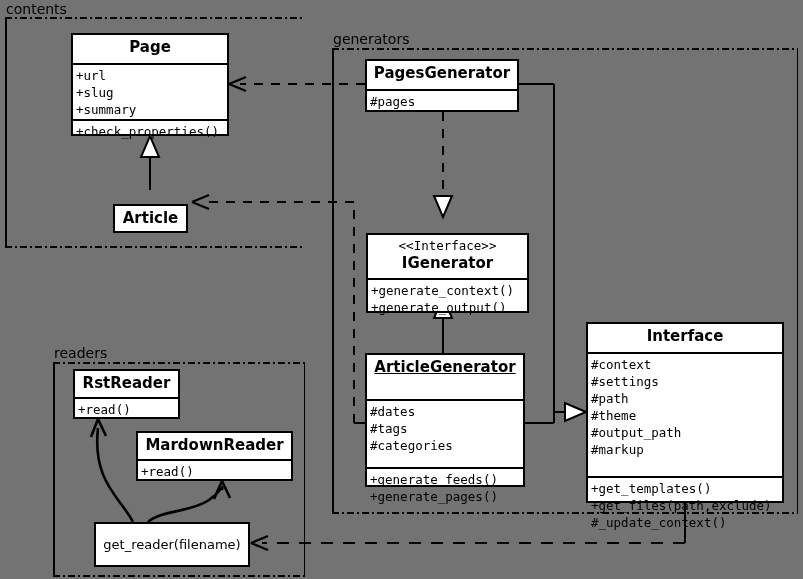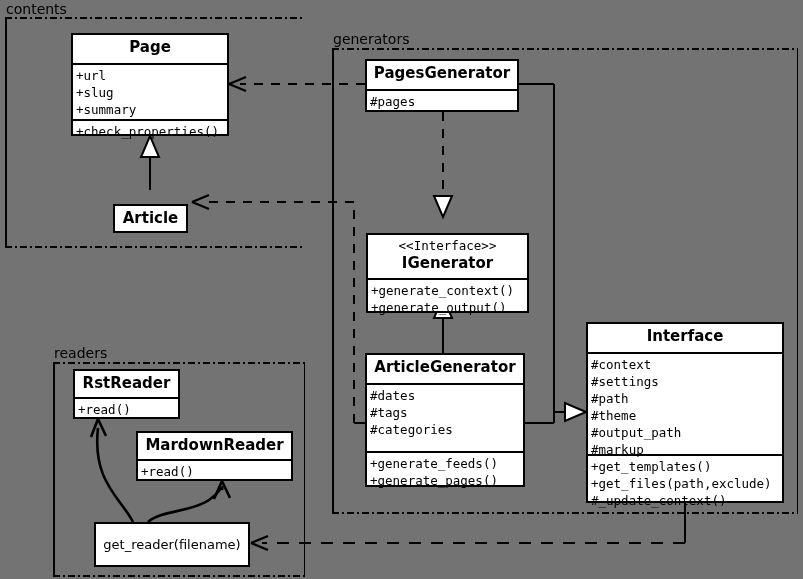--- a/index.html
+++ b/index.html
@@ -135,39 +135,39 @@
       <div class="stereo">&lt;&lt;Interface&gt;&gt;</div>
       <div class="name" style="line-height:19px;">IGenerator</div>
     </div>
     <div class="sec">
       <div class="mem">+generate_context()</div>
       <div class="mem">+generate_output()</div>
     </div>
   </div>
 
   <div class="cls" style="left:365px;top:353px;width:160px;height:134px;">
-    <div class="sec" style="height:28px;">
+    <div class="sec" style="height:44px;text-decoration:underline;">
       <div class="name">ArticleGenerator</div>
     </div>
     <div class="sec" style="height:68px;">
       <div class="mem">#dates</div>
       <div class="mem">#tags</div>
       <div class="mem">#categories</div>
     </div>
     <div class="sec">
       <div class="mem">+generate_feeds()</div>
       <div class="mem">+generate_pages()</div>
     </div>
   </div>
 
   <div class="cls" style="left:586px;top:322px;width:198px;height:181px;">
     <div class="sec" style="height:28px;">
       <div class="name">Interface</div>
     </div>
-    <div class="sec" style="height:102px;">
+    <div class="sec" style="height:124px;">
       <div class="mem">#context</div>
       <div class="mem">#settings</div>
       <div class="mem">#path</div>
       <div class="mem">#theme</div>
       <div class="mem">#output_path</div>
       <div class="mem">#markup</div>
     </div>
     <div class="sec">
       <div class="mem">+get_templates()</div>
       <div class="mem">+get_files(path,exclude)</div>

